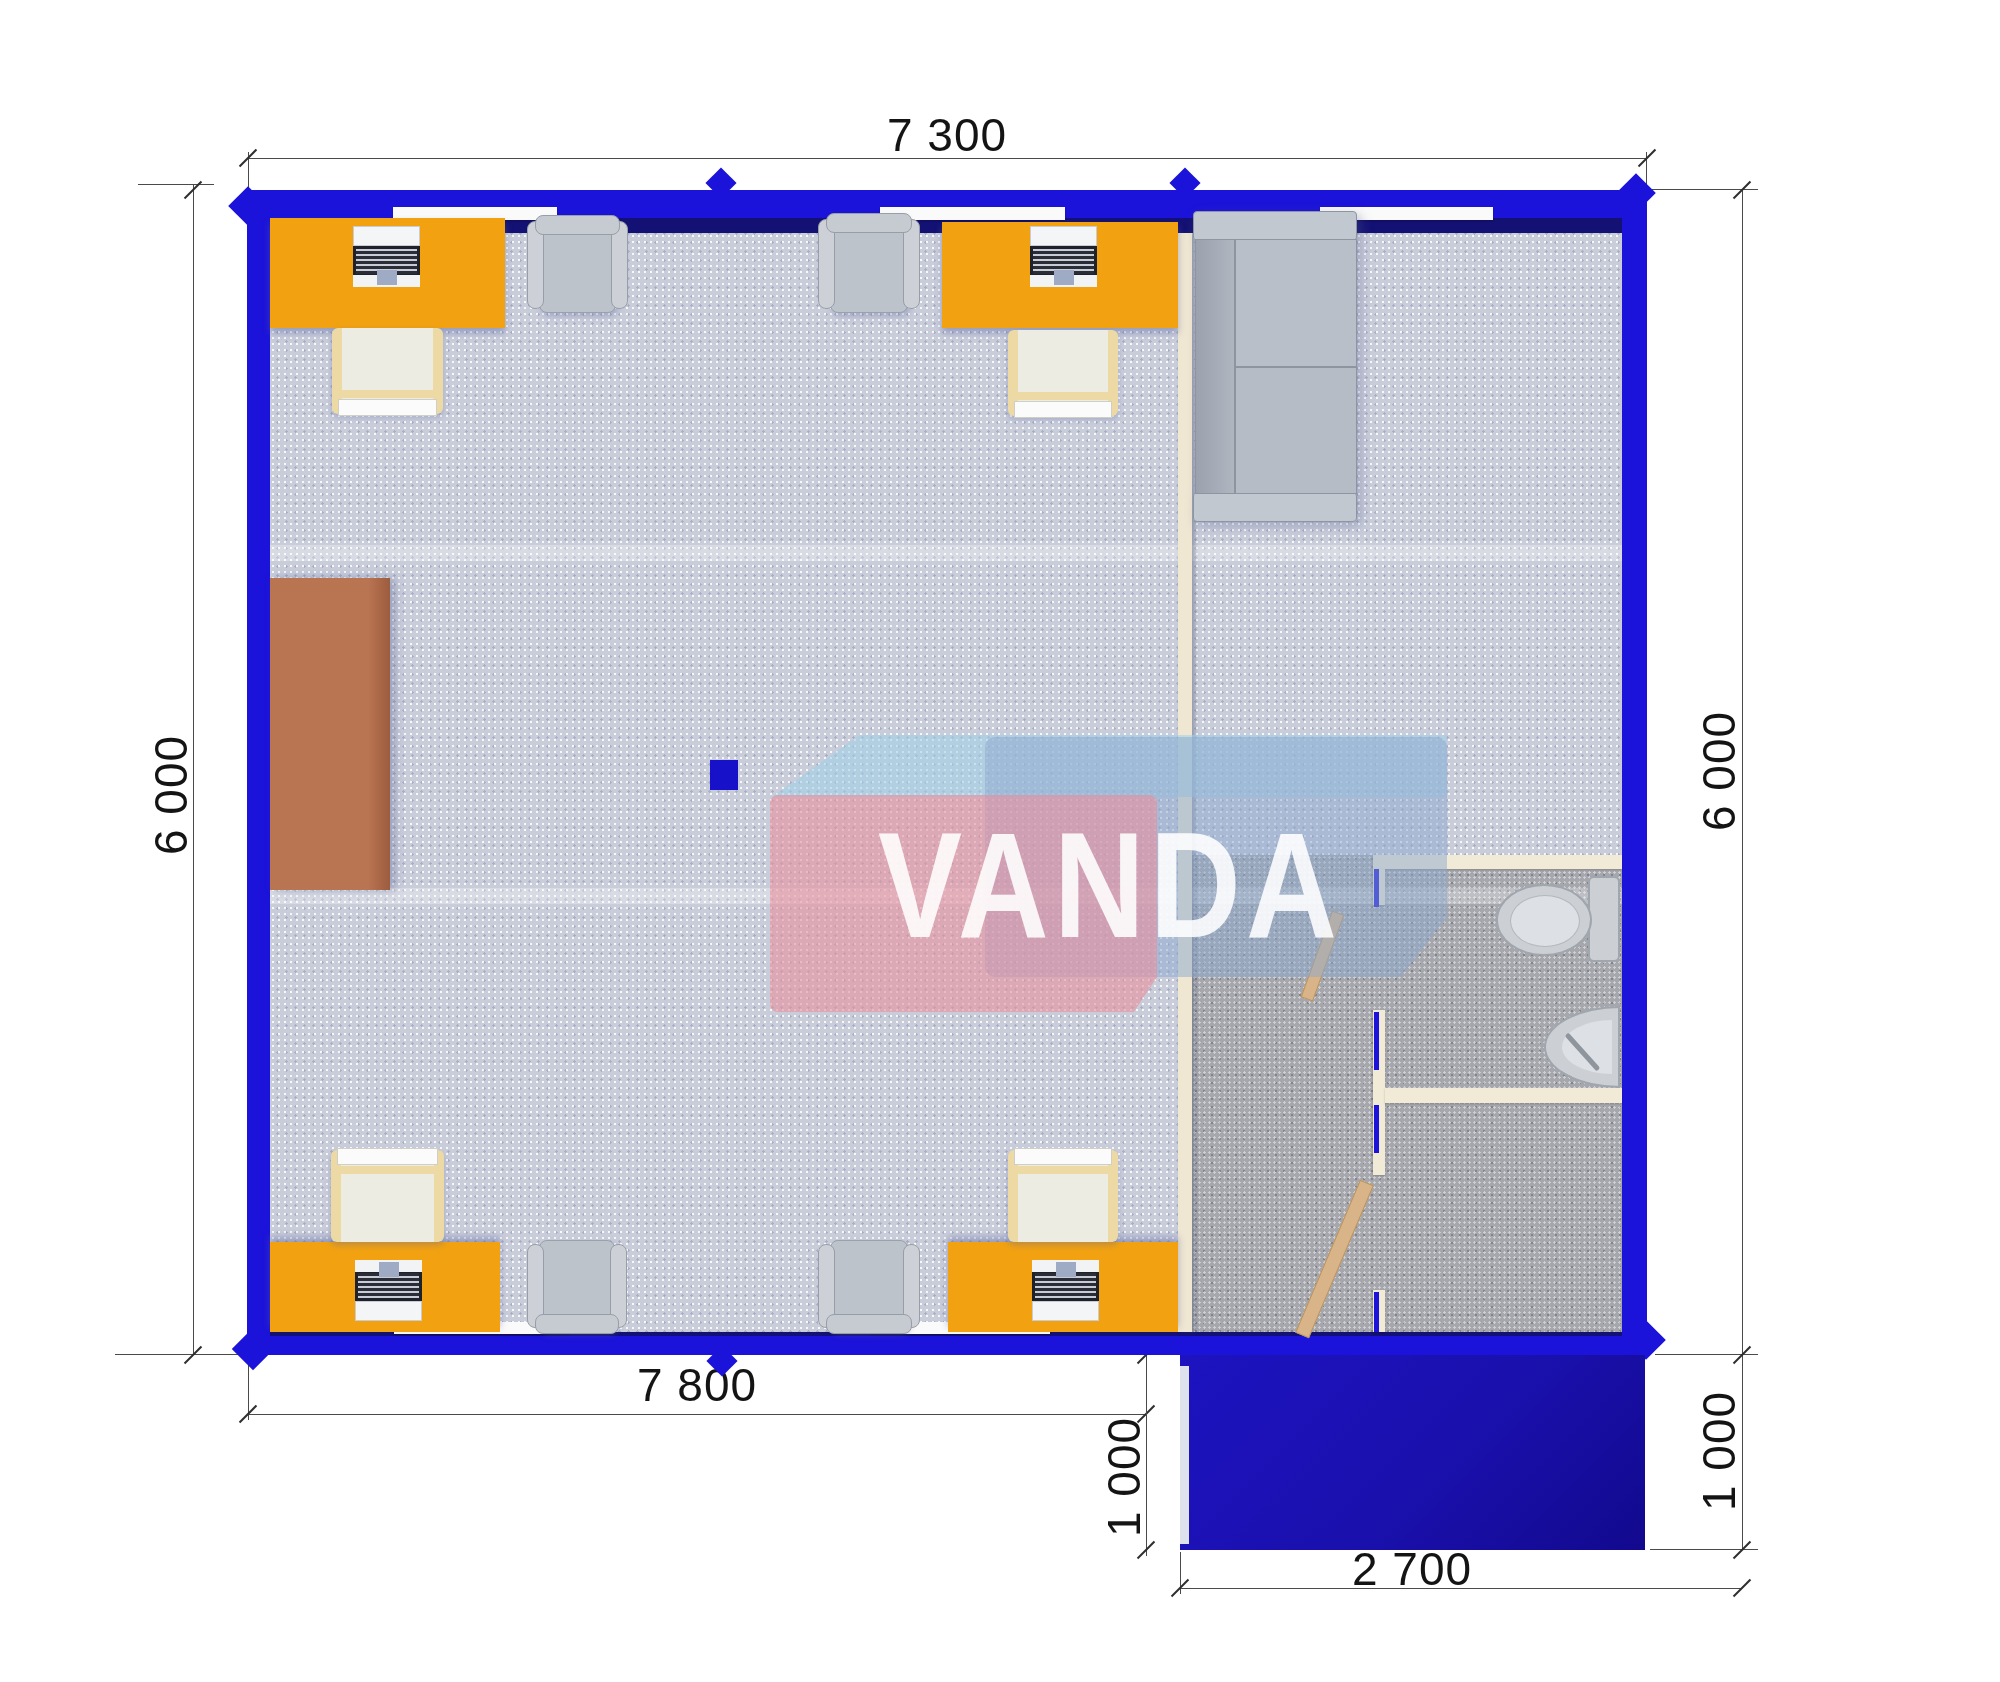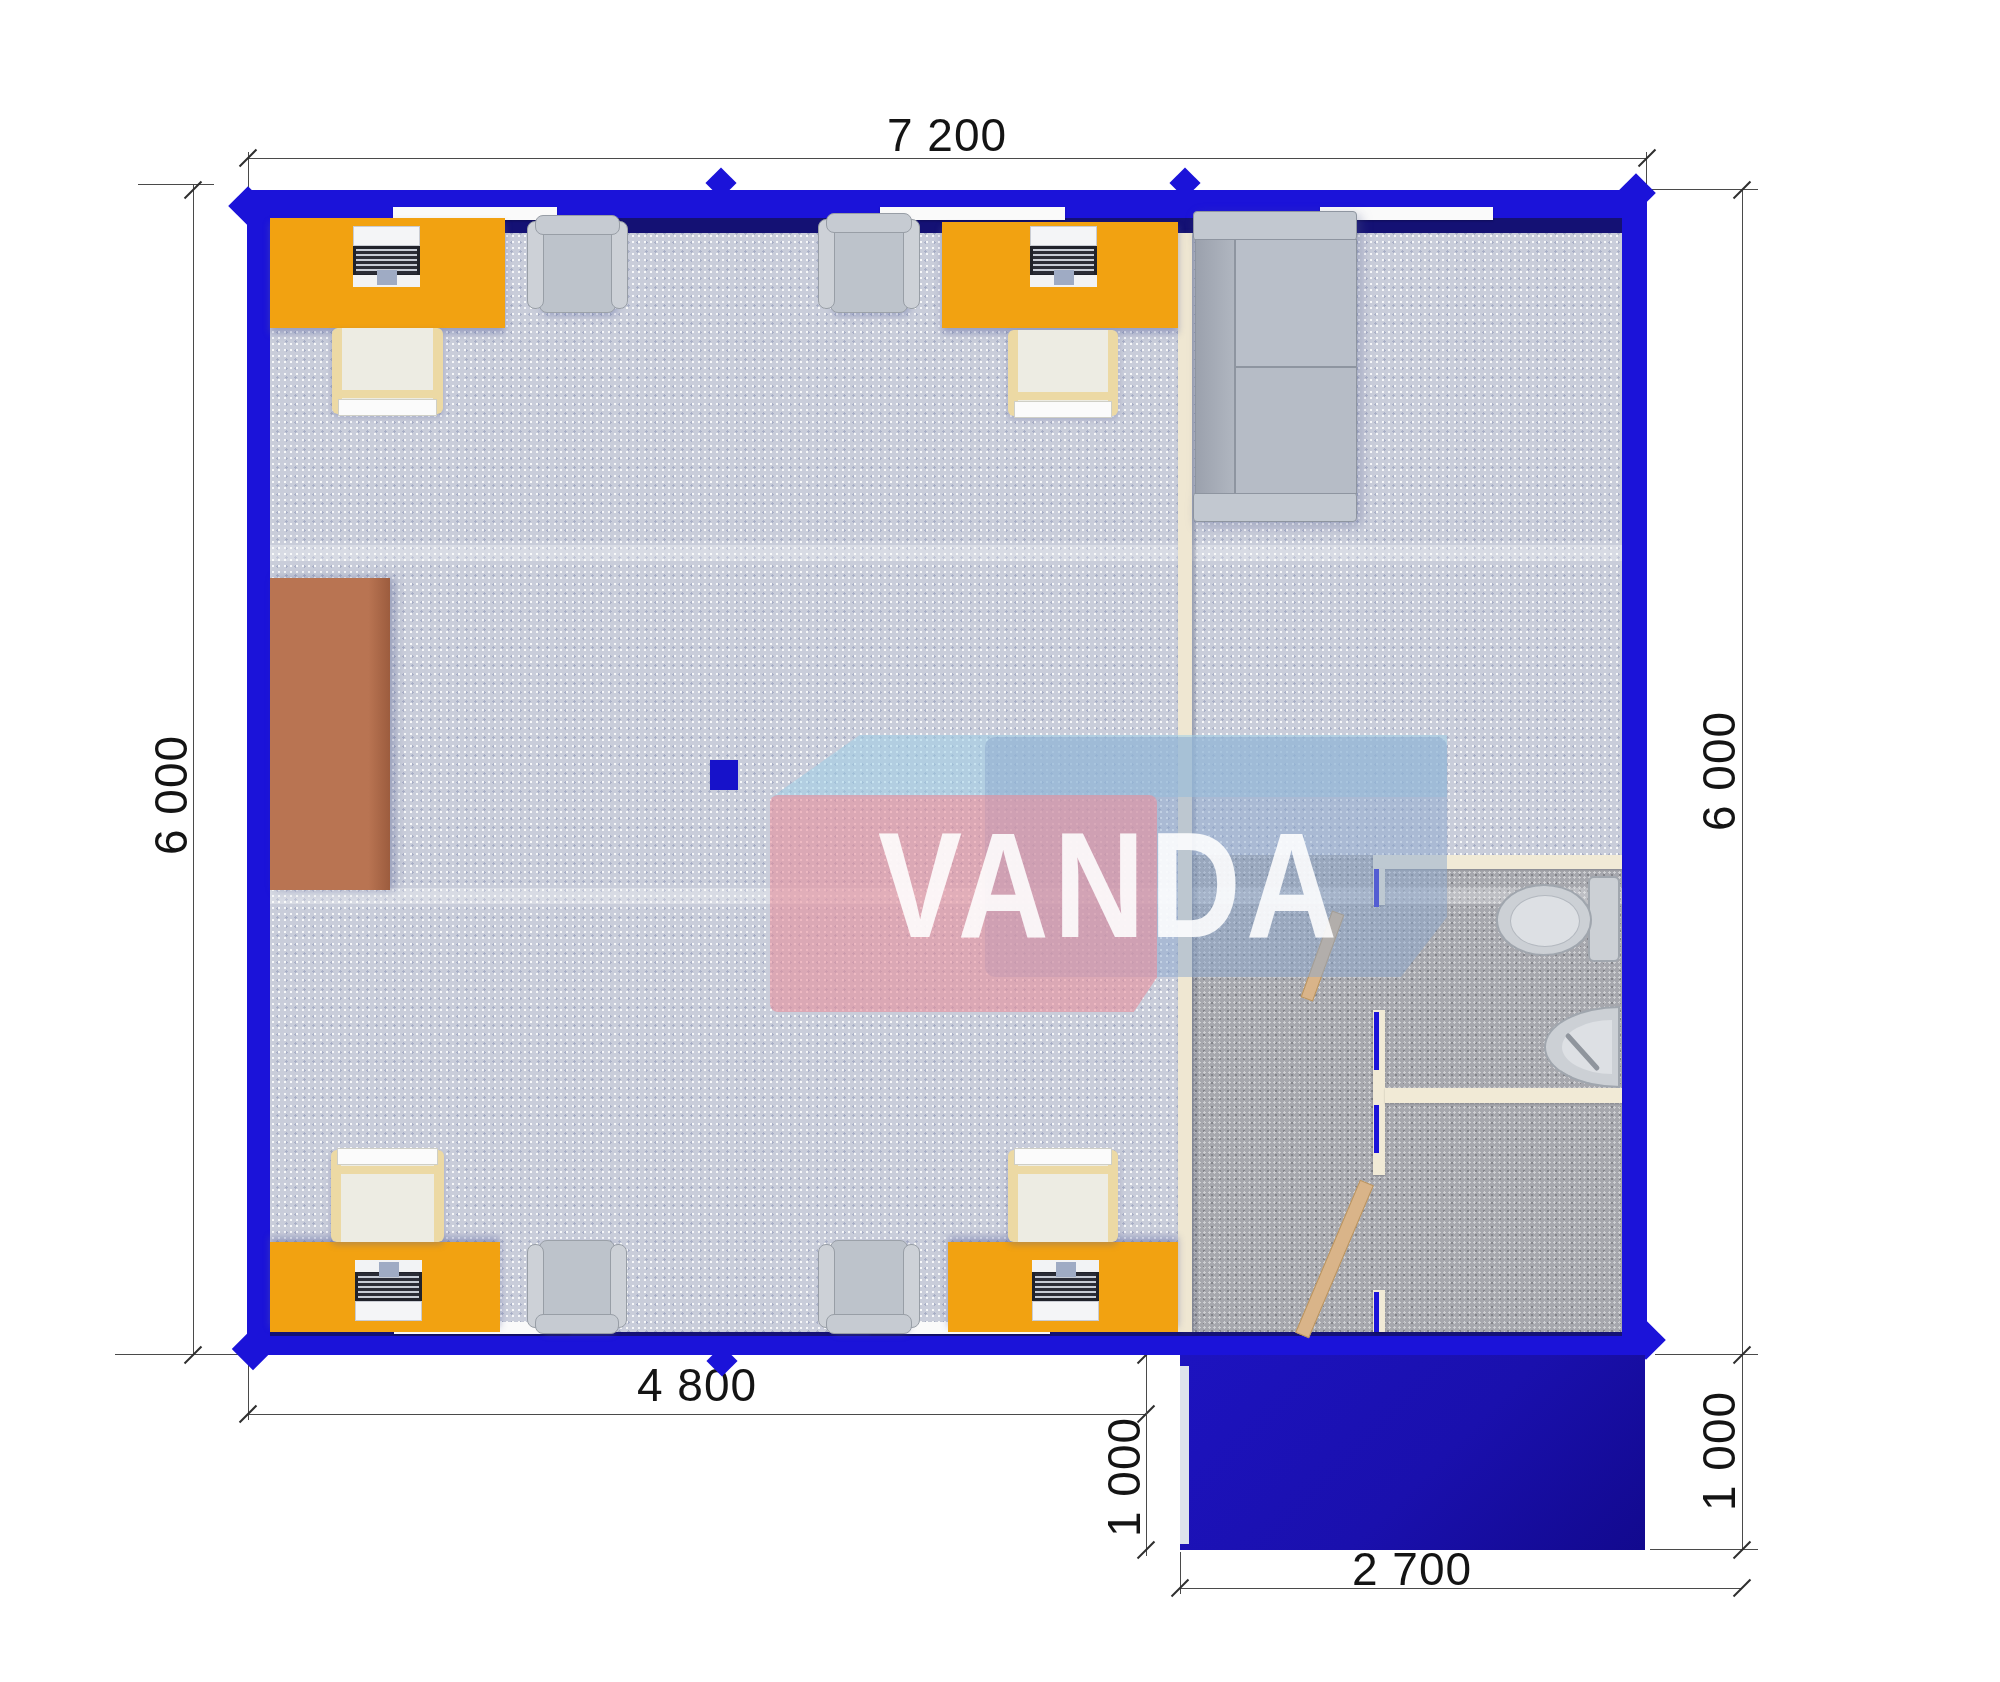--- a/index.html
+++ b/index.html
@@ -78,21 +78,21 @@
 </head>
 <body>
 
 <div id="scene">
 
   <div class="dline" style="left:248px;top:158px;width:1399px;height:1px;"></div>
   <div class="dline" style="left:248px;top:152px;width:1px;height:40px;"></div>
   <div class="dline" style="left:1646px;top:152px;width:1px;height:40px;"></div>
   <div class="tick" style="left:248px;top:158px;"></div>
   <div class="tick" style="left:1647px;top:158px;"></div>
-  <div class="dlabel" style="left:847px;top:110px;">7 200</div>
+  <div class="dlabel" style="left:847px;top:110px;">7 300</div>
 
   <div class="dline" style="left:193px;top:185px;width:1px;height:1170px;"></div>
   <div class="dline" style="left:138px;top:184px;width:76px;height:1px;"></div>
   <div class="dline" style="left:115px;top:1354px;width:133px;height:1px;"></div>
   <div class="tick" style="left:193px;top:190px;"></div>
   <div class="tick" style="left:193px;top:1355px;"></div>
   <div class="dlabel vlabel" style="left:71px;top:770px;">6 000</div>
 
   <div class="dline" style="left:1742px;top:190px;width:1px;height:1360px;"></div>
   <div class="dline" style="left:1652px;top:189px;width:106px;height:1px;"></div>
@@ -101,21 +101,21 @@
   <div class="tick" style="left:1742px;top:190px;"></div>
   <div class="tick" style="left:1742px;top:1355px;"></div>
   <div class="tick" style="left:1742px;top:1550px;"></div>
   <div class="dlabel vlabel" style="left:1619px;top:746px;">6 000</div>
   <div class="dlabel vlabel" style="left:1619px;top:1426px;">1 000</div>
 
   <div class="dline" style="left:248px;top:1414px;width:898px;height:1px;"></div>
   <div class="dline" style="left:248px;top:1358px;width:1px;height:62px;"></div>
   <div class="tick" style="left:248px;top:1414px;"></div>
   <div class="tick" style="left:1146px;top:1414px;"></div>
-  <div class="dlabel" style="left:597px;top:1360px;">4 800</div>
+  <div class="dlabel" style="left:597px;top:1360px;">7 800</div>
 
   <div class="dline" style="left:1146px;top:1355px;width:1px;height:201px;"></div>
   <div class="tick" style="left:1146px;top:1355px;"></div>
   <div class="tick" style="left:1146px;top:1550px;"></div>
   <div class="dlabel vlabel" style="left:1024px;top:1452px;">1 000</div>
 
   <div class="dline" style="left:1180px;top:1588px;width:562px;height:1px;"></div>
   <div class="dline" style="left:1180px;top:1552px;width:1px;height:42px;"></div>
   <div class="tick" style="left:1180px;top:1588px;"></div>
   <div class="tick" style="left:1742px;top:1588px;"></div>

